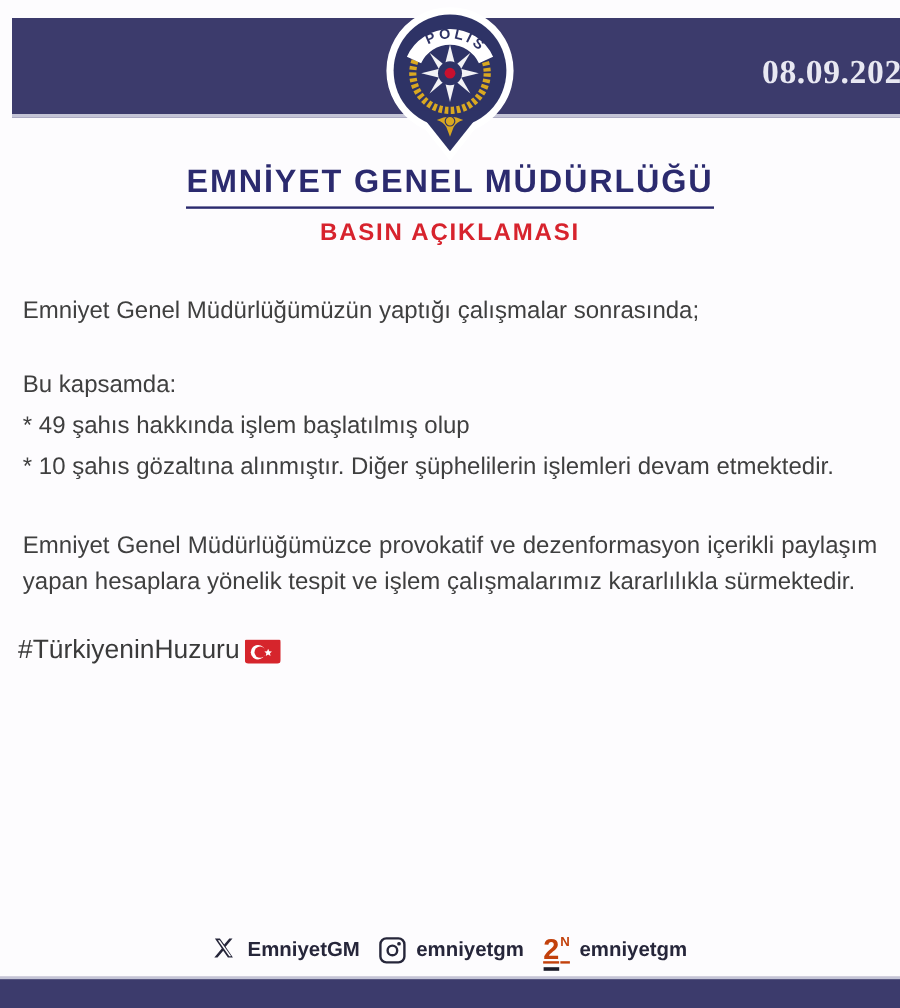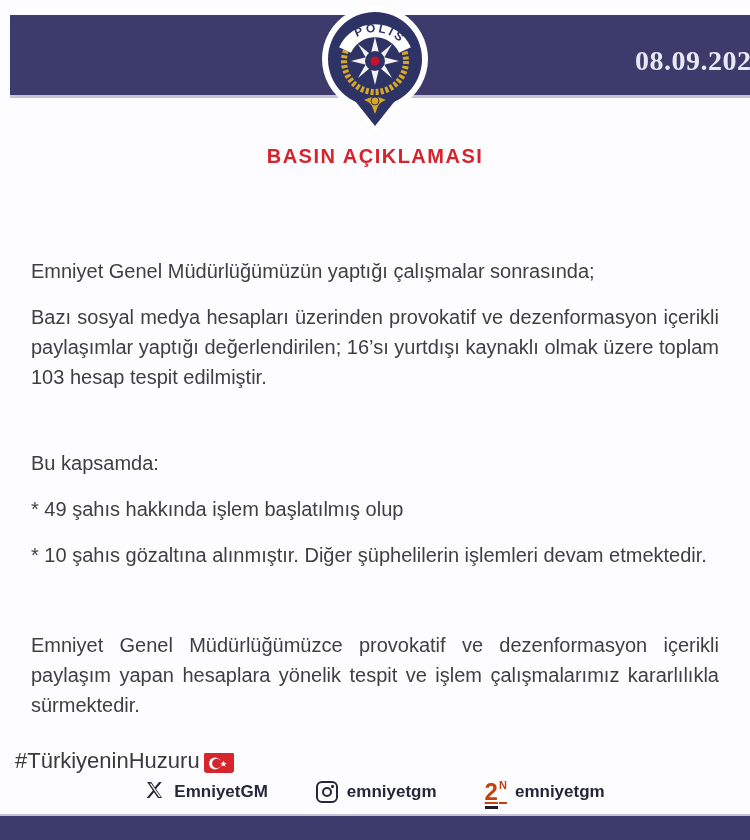--- a/index.html
+++ b/index.html
@@ -26,30 +26,30 @@
     letter-spacing:1.5px;border-bottom:2px solid #2b2a6e;padding-bottom:5px;
   }
   .sub-title{
     margin-top:9px;font-size:20px;font-weight:700;color:#d7232d;letter-spacing:1.5px;
   }
   
   .body-block{
     position:absolute;top:240px;left:15px;width:720px;
     font-size:20px;line-height:30px;color:#3f3f3f;
   }
-  .body-block p{margin:16px;}
+  .body-block p{margin:4px;}
   .p-justify{text-align:justify;}
   .gap-md{height:24px;}
   .gap-lg{height:28px;}
   .hashtag-row{margin-top:26px;font-size:22px;font-weight:400;color:#3a3a3a;display:flex;align-items:center;gap:4px;}
   .flag{display:inline-block;width:30px;height:21px;border-radius:3px;overflow:hidden;position:relative;top:1px;}
   
   .footer-row{
     position:absolute;top:772px;left:0;width:750px;height:40px;
-    display:flex;align-items:center;justify-content:center;gap:48px;
+    display:flex;align-items:center;justify-content:center;gap:16px;
   }
   .social-item{display:flex;align-items:center;gap:9px;color:#26263a;font-weight:700;font-size:17px;}
   .ig-icon{
     width:18px;height:18px;border:2px solid #26263a;border-radius:6px;position:relative;
   }
   .ig-icon .lens{
     position:absolute;top:4px;left:4px;width:6px;height:6px;border:2px solid #26263a;border-radius:50%;
   }
   .ig-icon .dot{
     position:absolute;top:2px;right:2px;width:2.5px;height:2.5px;background:#26263a;border-radius:50%;
@@ -99,26 +99,26 @@
       <text font-family="Liberation Sans, sans-serif" font-size="12" font-weight="700" fill="#2e3366" letter-spacing="2.5">
         <textPath href="#arcText" startOffset="26%">POLİS</textPath>
       </text>
 
       <path d="M44 96 Q55 90 66 96 Q60 98 58 102 L55 110 L52 102 Q50 98 44 96 Z" fill="#d9a821"></path>
       <circle cx="55" cy="97" r="4" fill="#d9a821" stroke="#2e3366" stroke-width="1"></circle>
     </svg>
   </div>
 
   <div class="title-block">
+    <div class="main-title">EMNİYET GENEL MÜDÜRLÜĞÜ</div>
     <div class="sub-title">BASIN AÇIKLAMASI</div>
   </div>
 
   <div class="body-block">
     <p>Emniyet Genel Müdürlüğümüzün yaptığı çalışmalar sonrasında;</p>
-    <p class="p-justify">Bazı sosyal medya hesapları üzerinden provokatif ve dezenformasyon içerikli paylaşımlar yaptığı değerlendirilen; 16’sı yurtdışı kaynaklı olmak üzere toplam 103 hesap tespit edilmiştir.</p>
     <div class="gap-md"></div>
     <p>Bu kapsamda:</p>
     <p>* 49 şahıs hakkında işlem başlatılmış olup</p>
     <p>* 10 şahıs gözaltına alınmıştır.  Diğer şüphelilerin işlemleri devam etmektedir.</p>
     <div class="gap-lg"></div>
     <p class="p-justify">Emniyet Genel Müdürlüğümüzce provokatif ve dezenformasyon içerikli paylaşım yapan hesaplara yönelik tespit ve işlem çalışmalarımız kararlılıkla sürmektedir.</p>
     <div class="hashtag-row">
       <span>#TürkiyeninHuzuru</span>
       <span class="flag">
         <svg viewBox="0 0 30 21" width="30" height="21">

